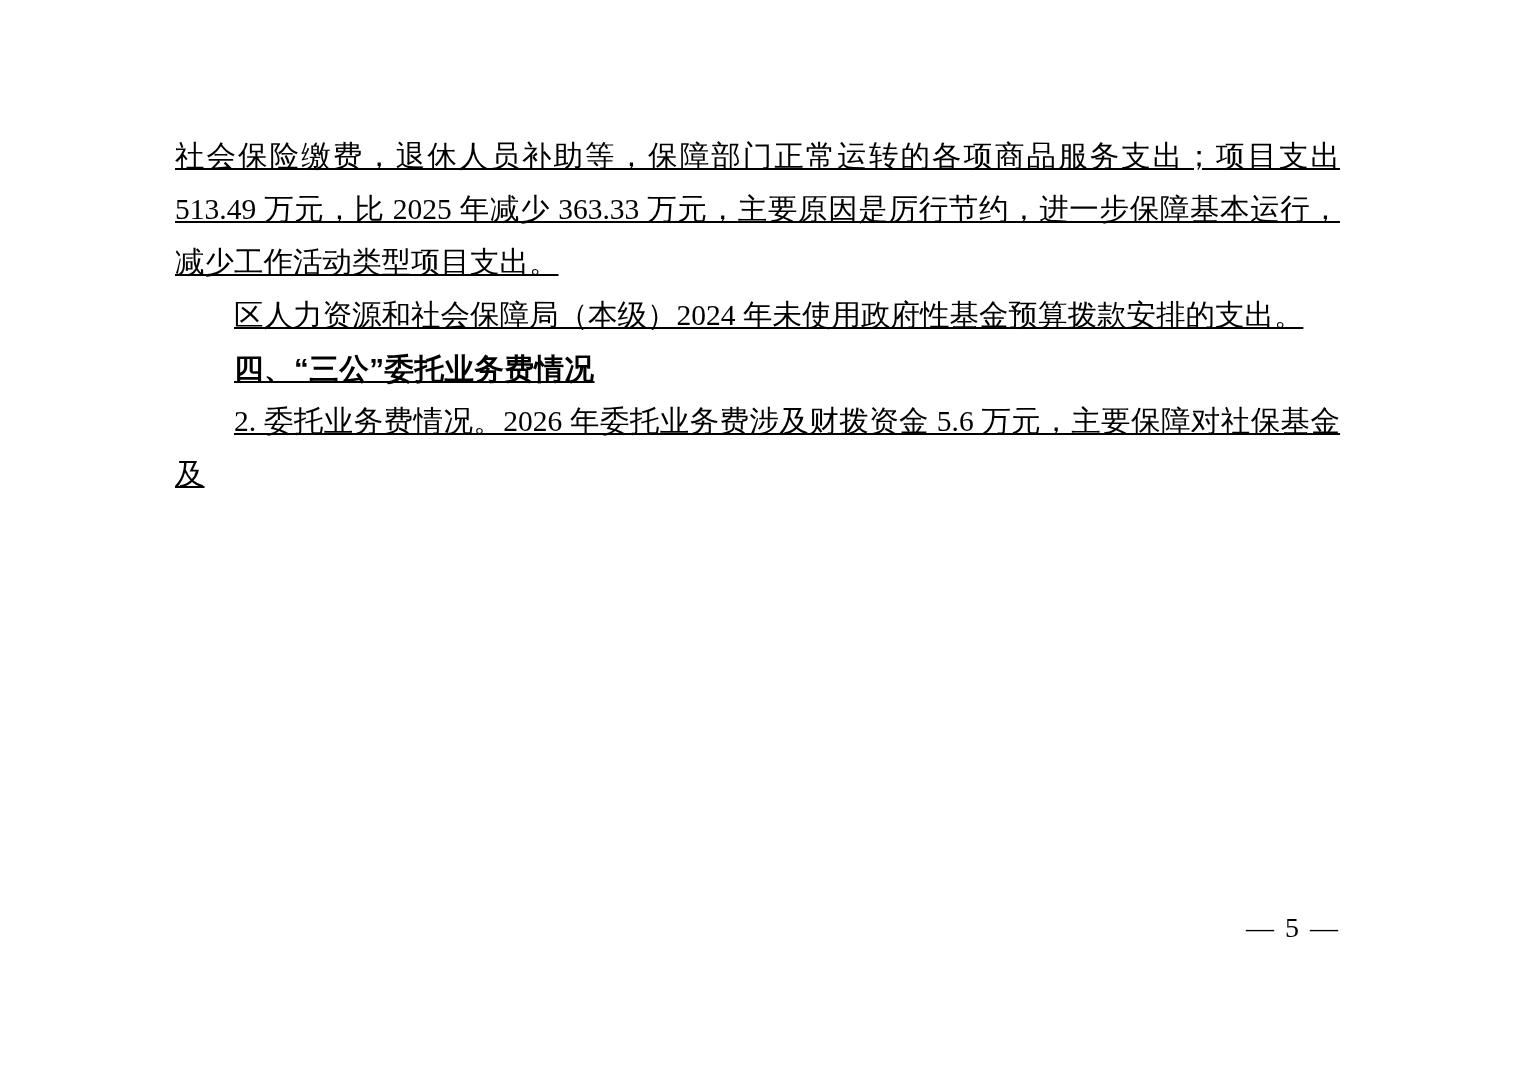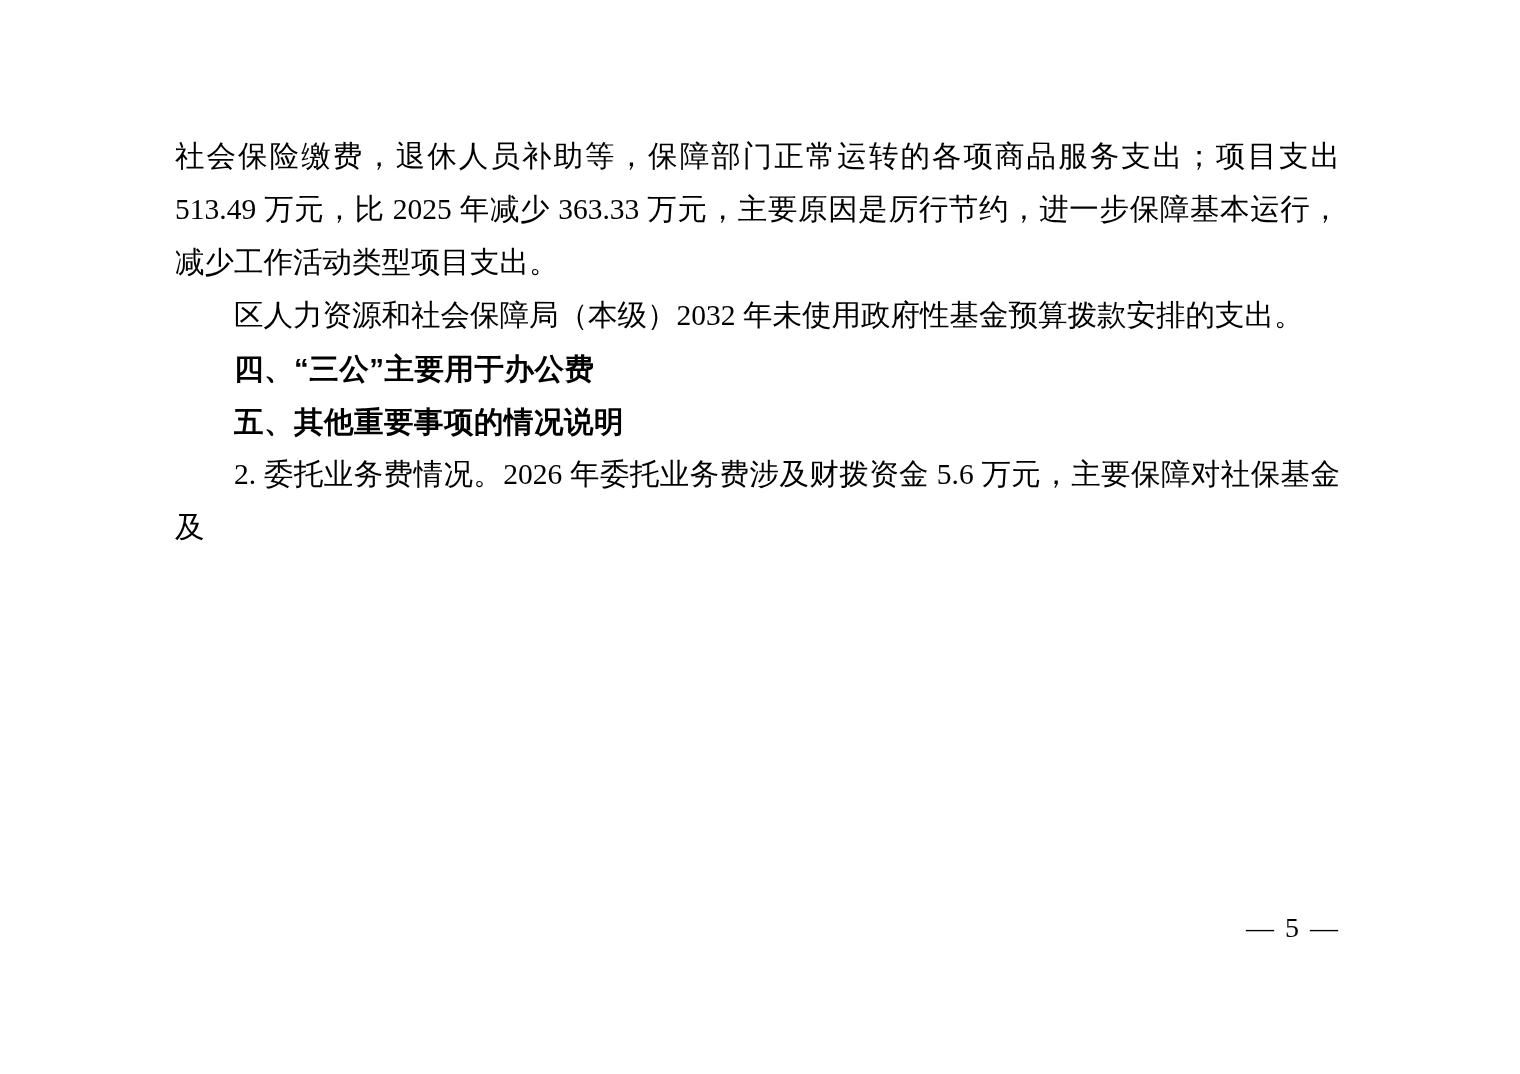--- a/index.html
+++ b/index.html
@@ -19,20 +19,21 @@
     width: 1520px;
     height: 1074px;
     box-sizing: border-box;
     padding: 130px 180px 0 175px;
   }
   .doc-body {
     font-size: 29.5px;
     line-height: 53px;
     text-align: justify;
     text-justify: inter-ideograph;
+    text-decoration: underline;
   }
   p {
     margin: 0;
     padding: 0;
   }
   .para {
     text-indent: 2em;
   }
   .para-noindent {
     text-indent: 0;
@@ -53,26 +54,25 @@
   }
 </style>
 </head>
 <body>
 
 <div class="page">
   <div class="doc-body">
 
     <p class="para-noindent">社会保险缴费，退休人员补助等，保障部门正常运转的各项商品服务支出；项目支出 513.49 万元，比 2025 年减少 363.33 万元，主要原因是厉行节约，进一步保障基本运行，减少工作活动类型项目支出。</p>
 
-    <p class="para">区人力资源和社会保障局（本级）2032 年未使用政府性基金预算拨款安排的支出。</p>
+    <p class="para">区人力资源和社会保障局（本级）2024 年未使用政府性基金预算拨款安排的支出。</p>
 
-    <p class="heading">四、“三公”主要用于办公费</p>
+    <p class="heading">四、“三公”委托业务费情况</p>
 
 
-    <p class="heading">五、其他重要事项的情况说明</p>
 
 
     <p class="para">2. 委托业务费情况。2026 年委托业务费涉及财拨资金 5.6 万元，主要保障对社保基金及</p>
 
   </div>
 
   <div class="page-number">— 5 —</div>
 </div>
 
 </body></html>

